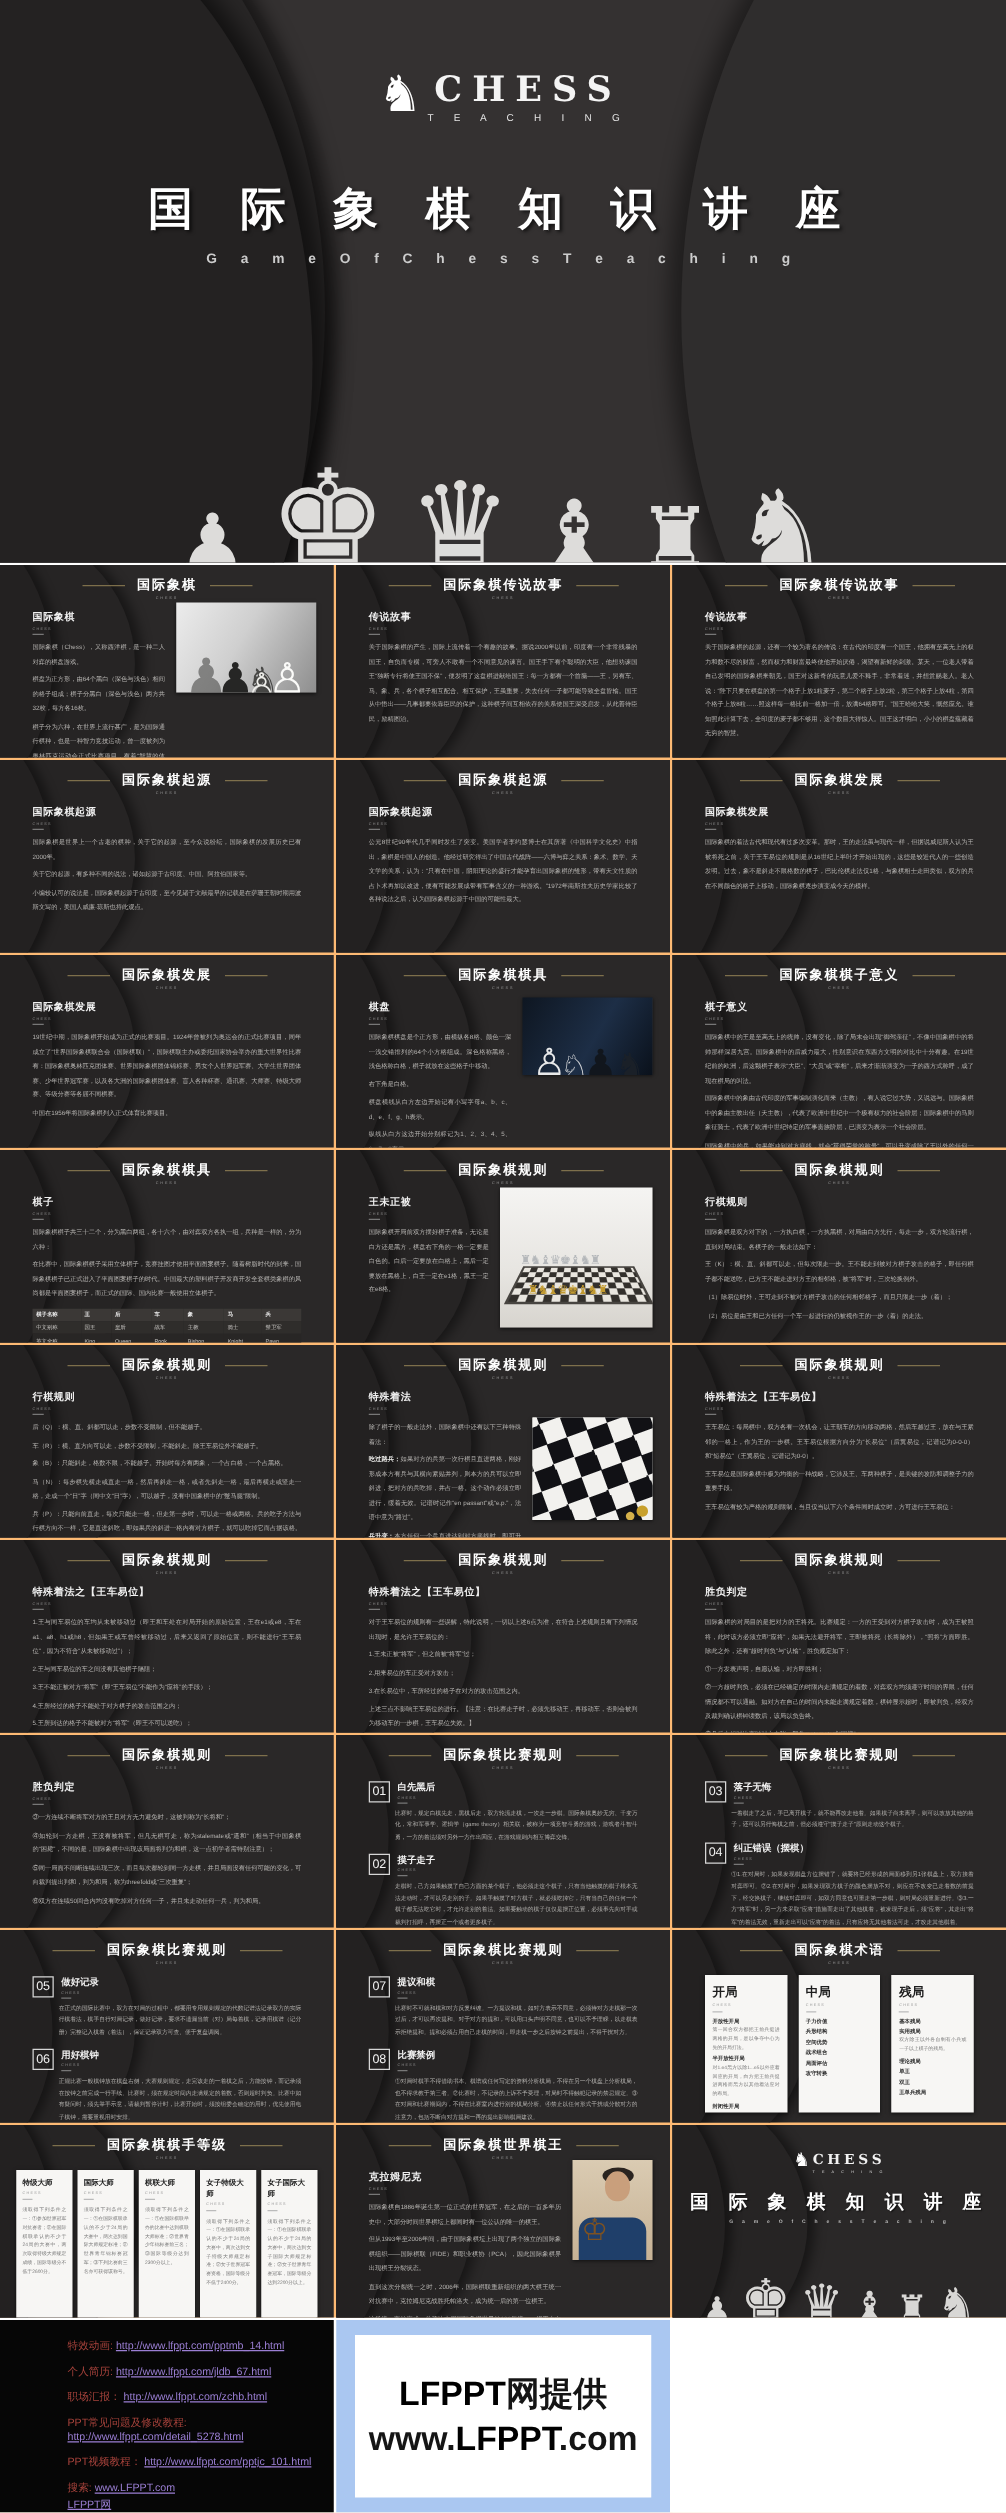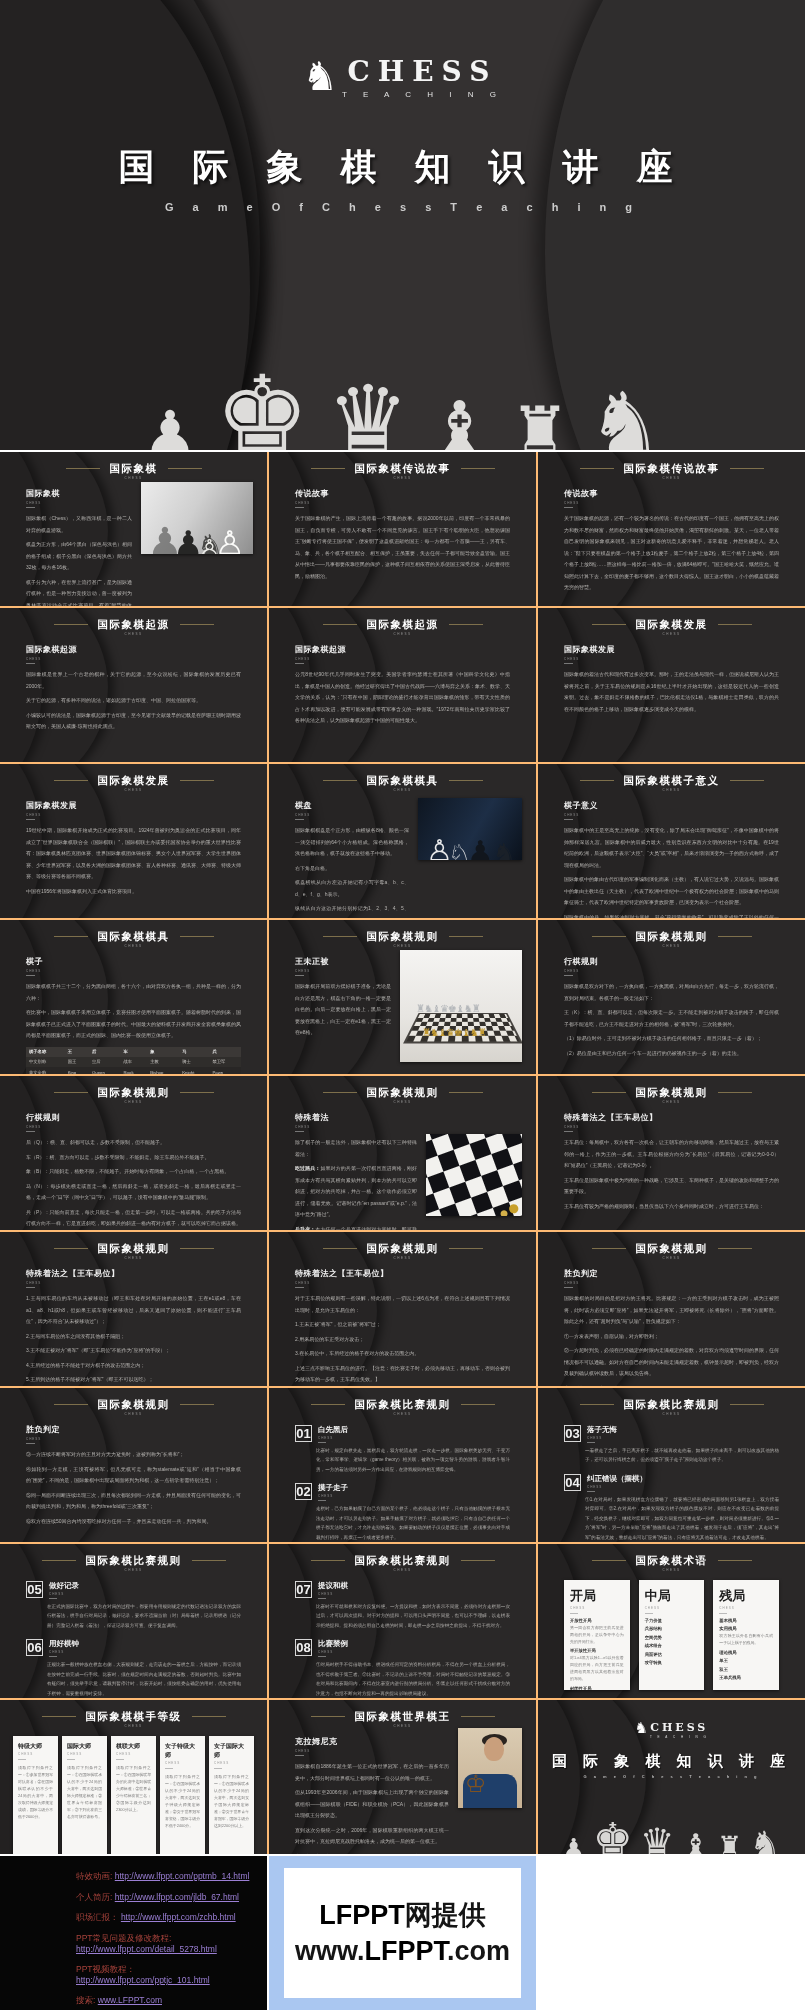--- a/index.html
+++ b/index.html
@@ -54,32 +54,32 @@
 
   
   .ttab{width:calc(100% - 52px);margin:5px 26px 0;border-collapse:collapse;font-size:4.3px;color:#c9c7c4;text-align:left}
   .ttab td{padding:2.6px 3px}
   .ttab tr:nth-child(1){background:#3b3836;color:#efefef;font-weight:bold}
   .ttab tr:nth-child(odd):not(:first-child){background:#282625}
   .ttab tr:nth-child(even){background:#2f2d2b}
 
   
   .ni{display:flex;gap:6px;margin:9px 26px 0;align-items:flex-start}
-  .nbox{flex:none;width:15px;height:15px;border:1px solid #d6d6d6;color:#f2f2f2;font-size:13px;font-weight:bold;display:flex;align-items:center;justify-content:center}
+  .nbox{flex:none;width:15px;height:15px;border:1px solid #d6d6d6;color:#f2f2f2;font-size:10px;font-weight:normal;display:flex;align-items:center;justify-content:center}
   .nh{font-size:7.5px;font-weight:bold;color:#f2f2f2}
   .nsub{font-size:3px;color:#8f8f8f;margin-top:1px;letter-spacing:1px}
   .nline{width:8px;height:1px;background:#777;margin-top:2px}
   .nbody{margin:3px 26px 0 47px;font-size:4.6px;line-height:2.05;color:#b2b0ad;text-align:justify}
 
   
   .cards{display:flex;margin:8px 26px 0;gap:9px}
   .cards.cards5{margin:8px 13px 0;gap:4px}
   .card{flex:1;min-width:0;background:#f7f6f4;padding:7px 6px;box-shadow:0 1px 3px rgba(0,0,0,.55);height:96px;overflow:hidden}
   .cards5 .card{height:112px;padding:6px 5px}
-  .card-h{font-size:13px;font-weight:bold;color:#1d1d1d}
+  .card-h{font-size:10px;font-weight:bold;color:#1d1d1d}
   .cards5 .card-h{font-size:6px}
   .card-sub{font-size:3px;color:#999;margin-top:1px;letter-spacing:1px}
   .card-line{width:8px;height:1px;background:#bbb;margin:3px 0 1px}
   .ce{margin-top:3.5px}
   .ce-h{font-size:4.3px;font-weight:bold;color:#2a2a2a}
   .ce-d{font-size:3.9px;color:#7a7a7a;line-height:1.8;margin-top:1px;text-align:justify}
 
   
   .photo{flex:none;position:relative;overflow:hidden;box-shadow:0 1px 3px rgba(0,0,0,.6)}
   .pg{position:absolute;font-family:"DejaVu Sans",sans-serif;line-height:1}
@@ -106,21 +106,21 @@
   .m-pieces .pc{color:#d8d7d5}
   .m-pieces .pc:nth-child(1){font-size:26px}
   .m-pieces .pc:nth-child(2){font-size:45px}
   .m-pieces .pc:nth-child(3){font-size:39px}
   .m-pieces .pc:nth-child(4){font-size:31px}
   .m-pieces .pc:nth-child(5){font-size:29px}
   .m-pieces .pc:nth-child(6){font-size:35px}
 
   
   .footer{display:grid;grid-template-columns:267px 267px 267px;gap:2px;margin-top:2px;background:#fff}
-  .f-left{background:#060606;height:154px;box-sizing:border-box;padding:15px 12px 0 76px}
+  .f-left{background:#060606;height:154px;box-sizing:border-box;padding:15px 12px 0 54px}
   .lline{margin-bottom:10px;font-size:8.5px;line-height:1.25}
   .lline.center{margin-bottom:3px}
   .llabel{color:#a8433c}
   .lurl{color:#9b7fd4;text-decoration:underline;cursor:pointer}
   .f-mid{background:#aac7f1;height:154px;box-sizing:border-box;padding:12px 15px}
   .promo{background:#fff;height:100%;box-sizing:border-box;display:flex;flex-direction:column;align-items:center;justify-content:center;font-weight:bold;font-size:27px;color:#151515;line-height:1.35;text-align:center}
   .promo .red{color:#000000}
   .f-right{background:#ffffff;height:154px}
 </style>
 </head>

